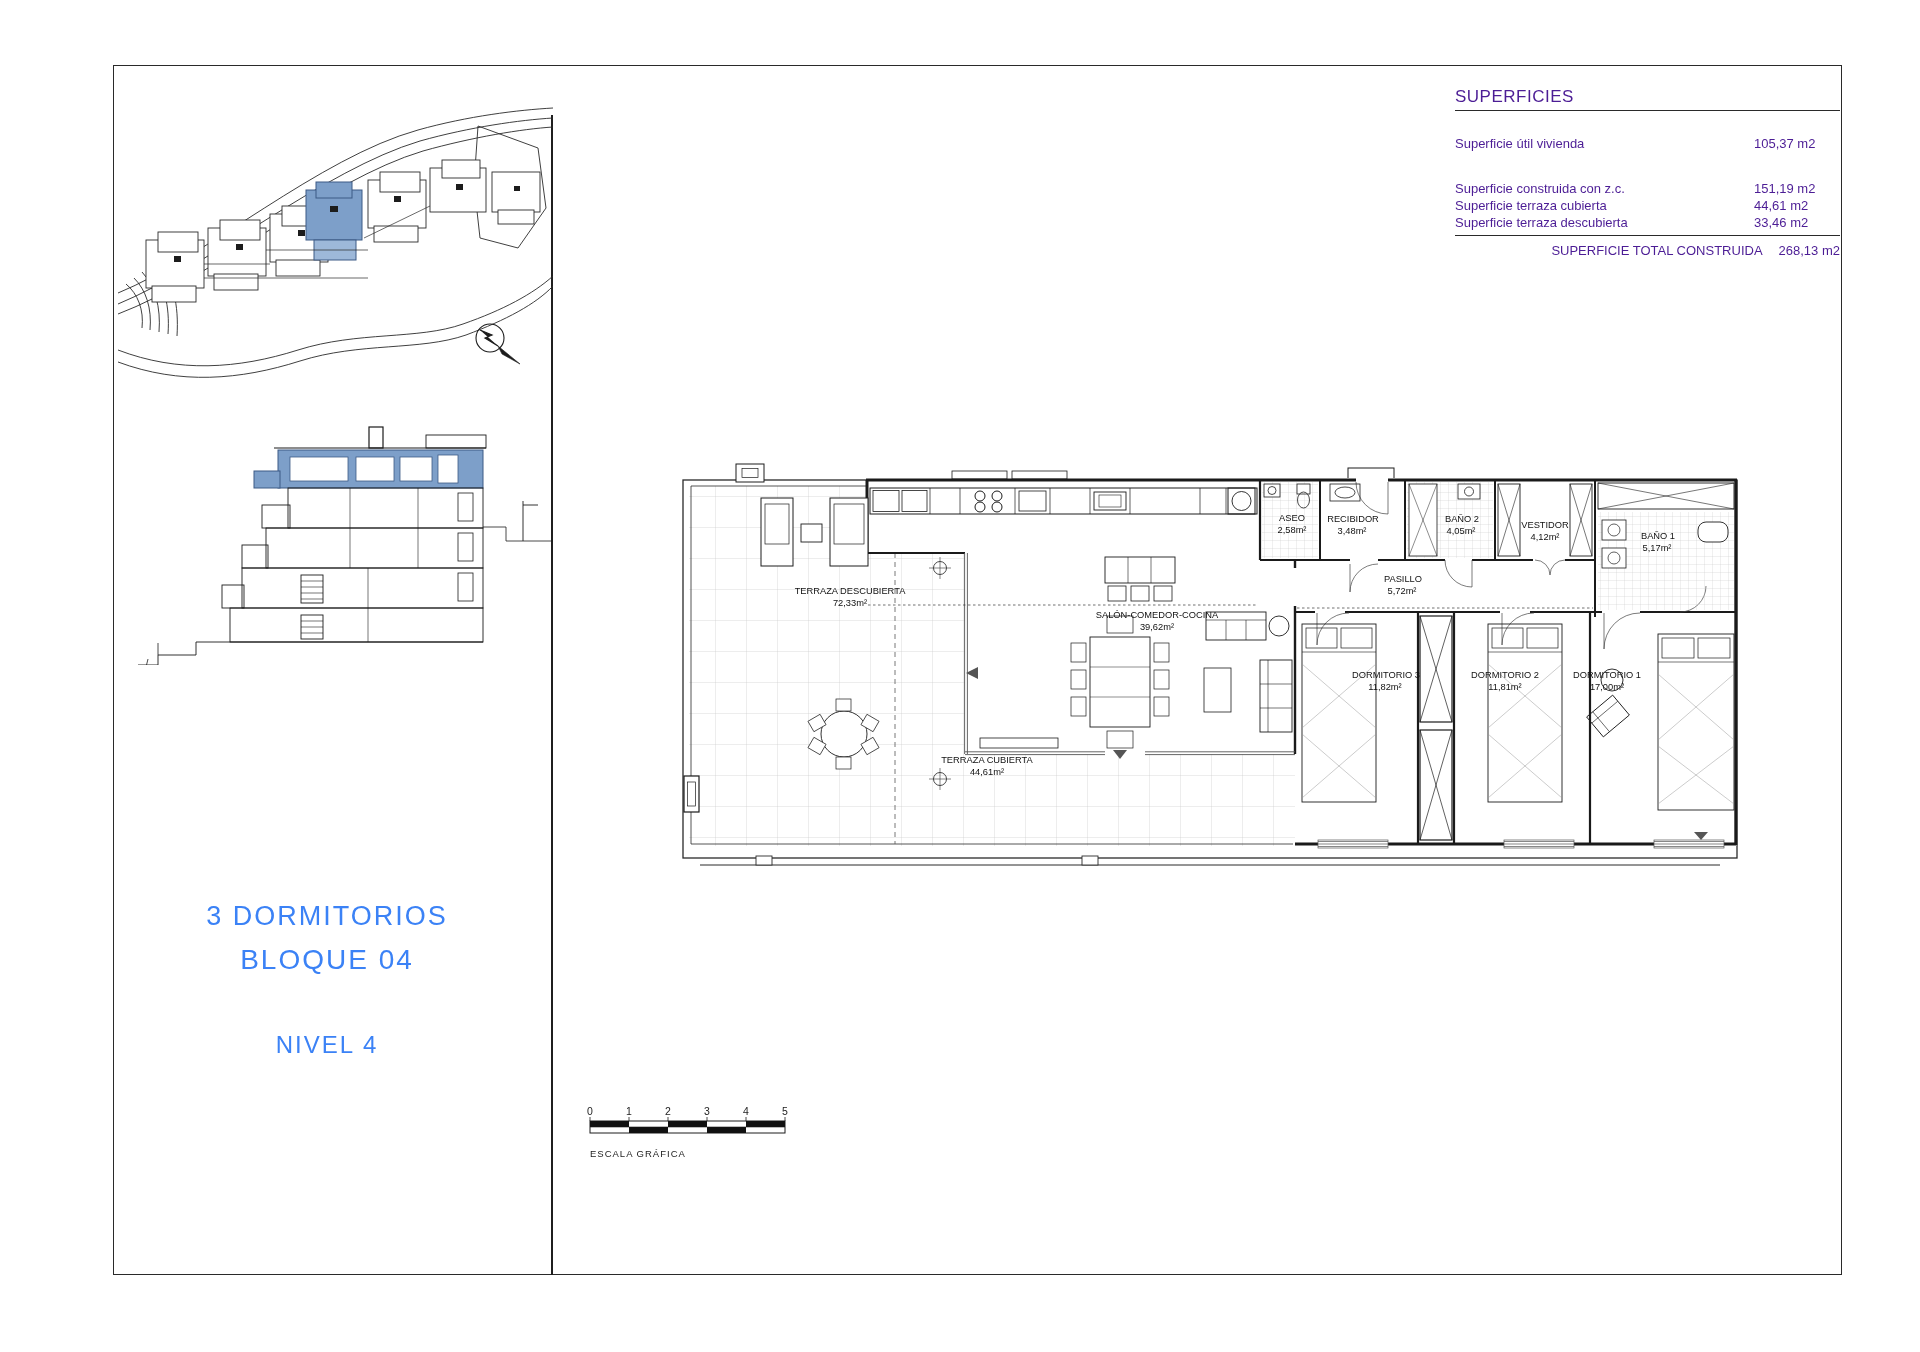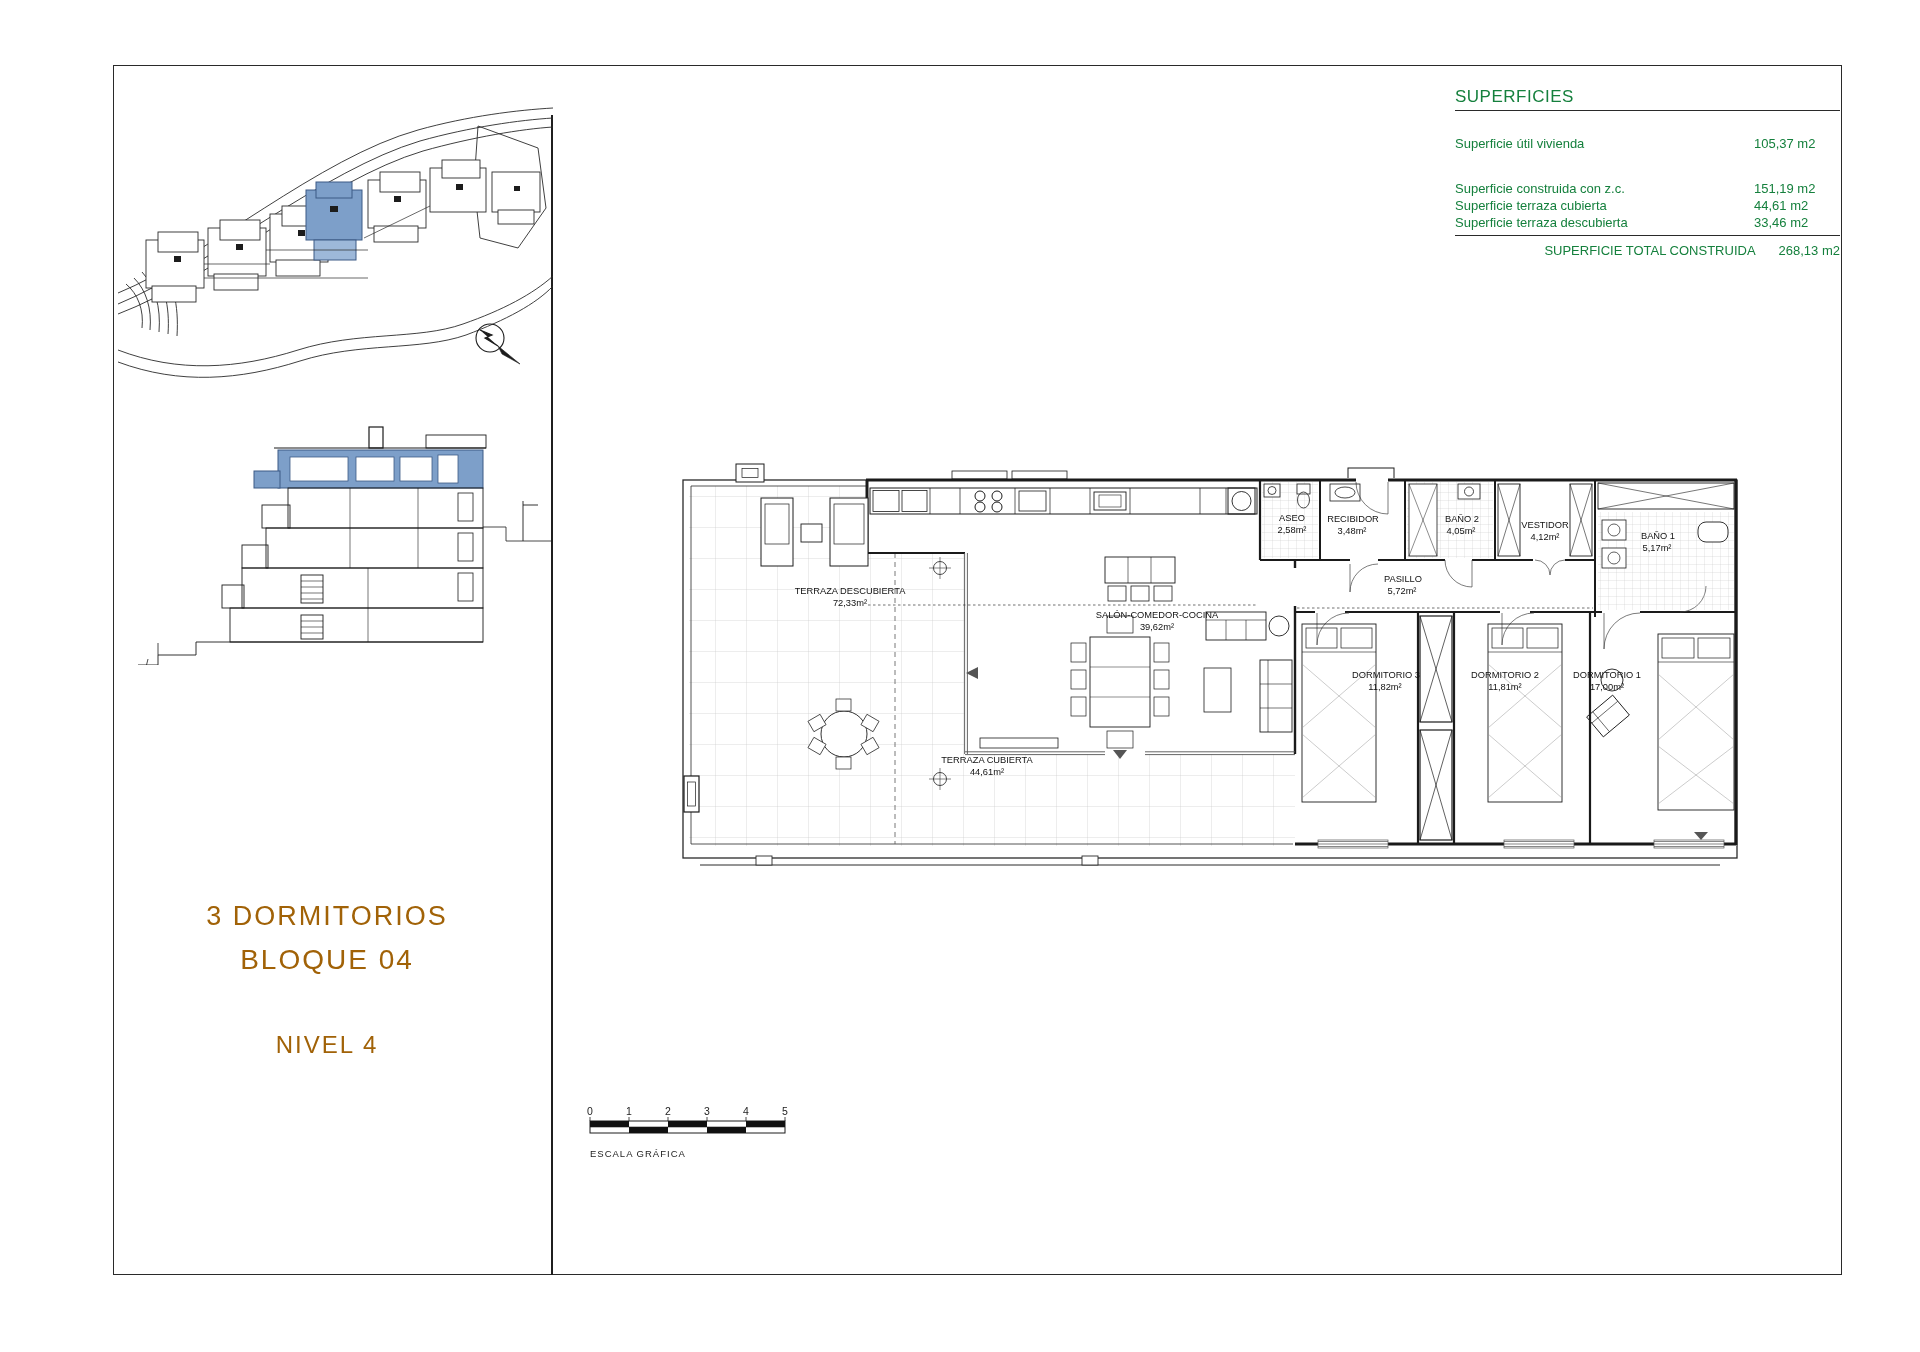--- a/index.html
+++ b/index.html
@@ -3,33 +3,33 @@
 <meta charset="utf-8">
 <style>
   html,body{margin:0;padding:0;background:#ffffff;}
   body{width:1920px;height:1352px;position:relative;overflow:hidden;
        font-family:"Liberation Sans","DejaVu Sans",sans-serif;color:#1c1c1c;}
   .abs{position:absolute;}
   
   .page-border{left:113px;top:65px;width:1727px;height:1208px;border:1.5px solid #2a2a2a;}
   .divider{left:551px;top:115px;width:1.5px;height:1160px;background:#1f1f1f;}
   
-  .left-labels{left:102px;width:450px;text-align:center;letter-spacing:2px;color:#a16207;}
+  .left-labels{left:102px;width:450px;text-align:center;letter-spacing:2px;color:#3b82f6;}
   .lbl-dorms{top:901px;font-size:27px;}
   .lbl-block{top:944px;font-size:28px;}
   .lbl-level{top:1031px;font-size:24px;}
   
-  .sup{left:1455px;top:88px;width:385px;font-size:13px;line-height:17px;color:#15803d;}
+  .sup{left:1455px;top:88px;width:385px;font-size:13px;line-height:17px;color:#4c1d95;}
   .sup-title{font-size:17px;letter-spacing:0.5px;padding-bottom:5px;border-bottom:1.5px solid #2a2a2a;}
   .sup-row{display:flex;}
   .sup-row .l{flex:1;}
   .sup-row .v{width:86px;white-space:nowrap;}
   .g1{margin-top:24px;}
   .g2{margin-top:28px;padding-bottom:4px;border-bottom:1.5px solid #2a2a2a;}
-  .sup-total{margin-top:6px;display:flex;justify-content:flex-end;gap:23px;}
+  .sup-total{margin-top:6px;display:flex;justify-content:flex-end;gap:16px;}
   .g3{margin-top:36px;}
   .g3 .l{padding-left:88px;}
   svg text{font-family:"Liberation Sans","DejaVu Sans",sans-serif;}
 </style>
 </head>
 <body>
 
 <div class="abs page-border"></div>
 <div class="abs divider"></div>
 

